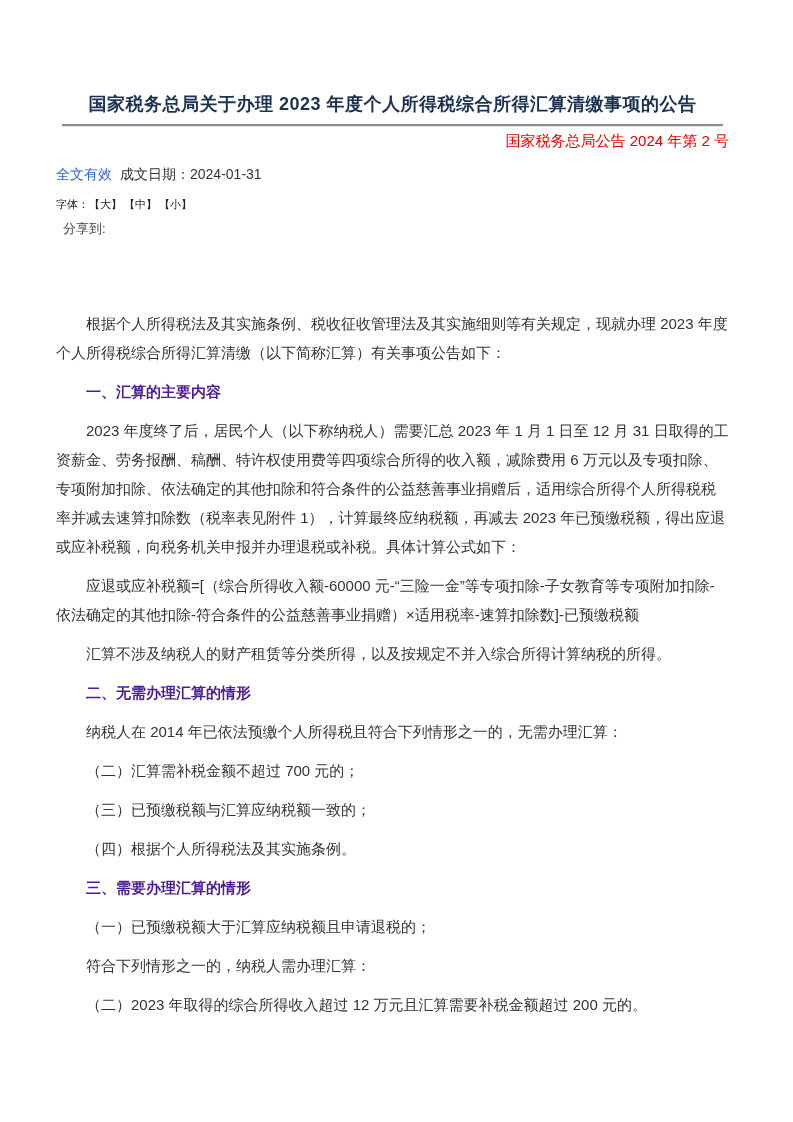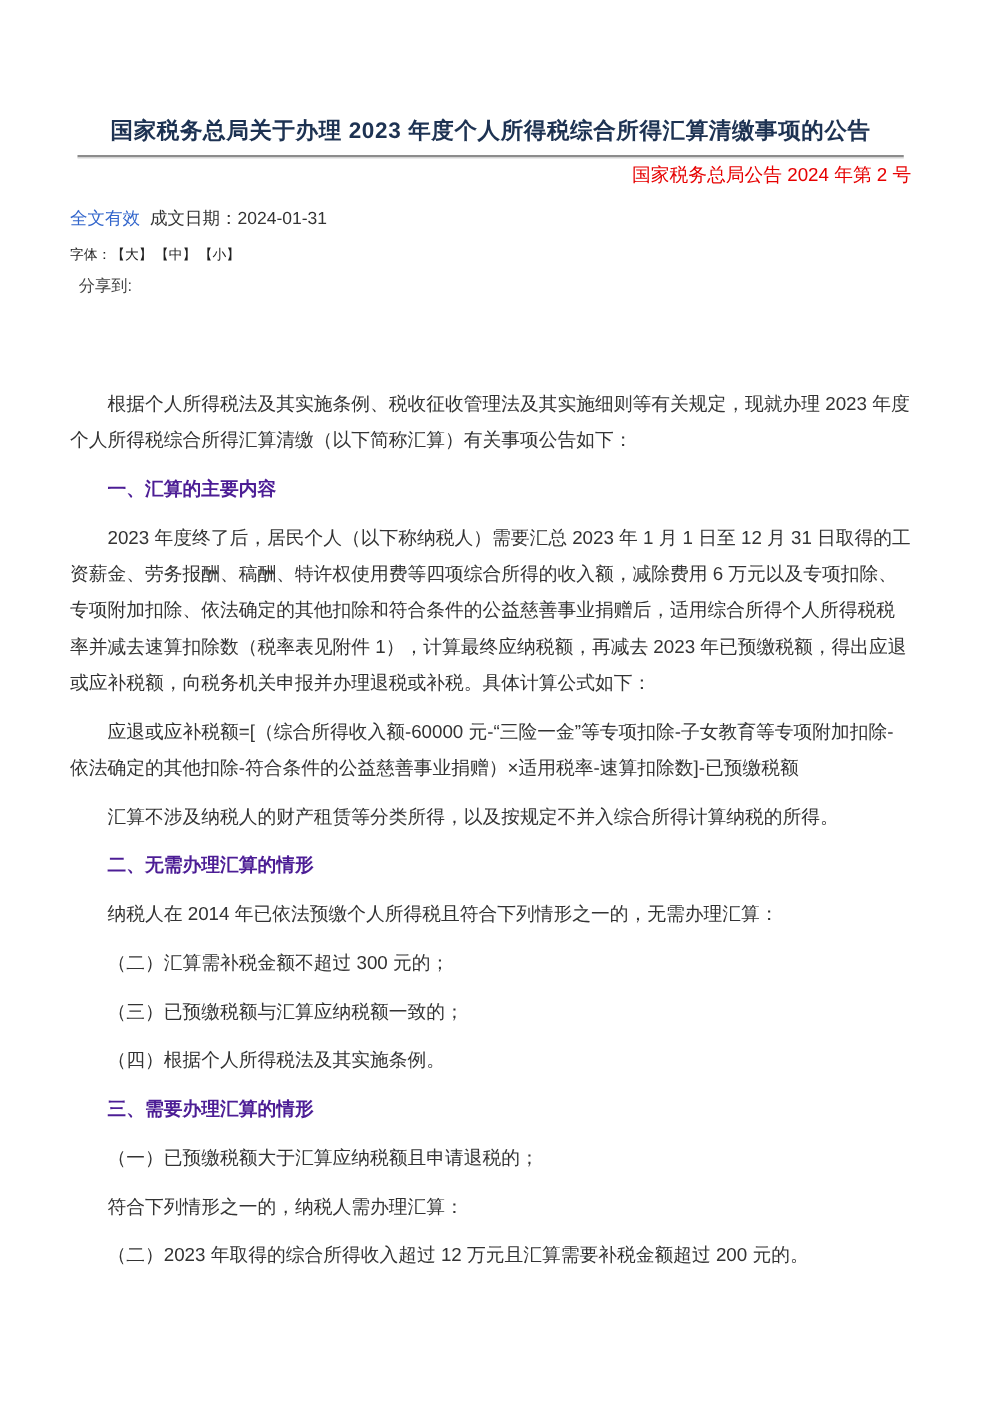--- a/index.html
+++ b/index.html
@@ -100,21 +100,21 @@
   <div class="share-area"></div>
 
   <div class="content">
     <p>根据个人所得税法及其实施条例、税收征收管理法及其实施细则等有关规定，现就办理 2023 年度个人所得税综合所得汇算清缴（以下简称汇算）有关事项公告如下：</p>
     <p class="heading">一、汇算的主要内容</p>
     <p>2023 年度终了后，居民个人（以下称纳税人）需要汇总 2023 年 1 月 1 日至 12 月 31 日取得的工资薪金、劳务报酬、稿酬、特许权使用费等四项综合所得的收入额，减除费用 6 万元以及专项扣除、专项附加扣除、依法确定的其他扣除和符合条件的公益慈善事业捐赠后，适用综合所得个人所得税税率并减去速算扣除数（税率表见附件 1），计算最终应纳税额，再减去 2023 年已预缴税额，得出应退或应补税额，向税务机关申报并办理退税或补税。具体计算公式如下：</p>
     <p>应退或应补税额=[（综合所得收入额-60000 元-“三险一金”等专项扣除-子女教育等专项附加扣除-依法确定的其他扣除-符合条件的公益慈善事业捐赠）×适用税率-速算扣除数]-已预缴税额</p>
     <p>汇算不涉及纳税人的财产租赁等分类所得，以及按规定不并入综合所得计算纳税的所得。</p>
     <p class="heading">二、无需办理汇算的情形</p>
     <p>纳税人在 2014 年已依法预缴个人所得税且符合下列情形之一的，无需办理汇算：</p>
-    <p>（二）汇算需补税金额不超过 300 元的；</p>
+    <p>（二）汇算需补税金额不超过 700 元的；</p>
     <p>（三）已预缴税额与汇算应纳税额一致的；</p>
     <p>（四）根据个人所得税法及其实施条例。</p>
     <p class="heading">三、需要办理汇算的情形</p>
     <p>（一）已预缴税额大于汇算应纳税额且申请退税的；</p>
     <p>符合下列情形之一的，纳税人需办理汇算：</p>
     <p>（二）2023 年取得的综合所得收入超过 12 万元且汇算需要补税金额超过 200 元的。</p>
   </div>
 
 </div>
 

